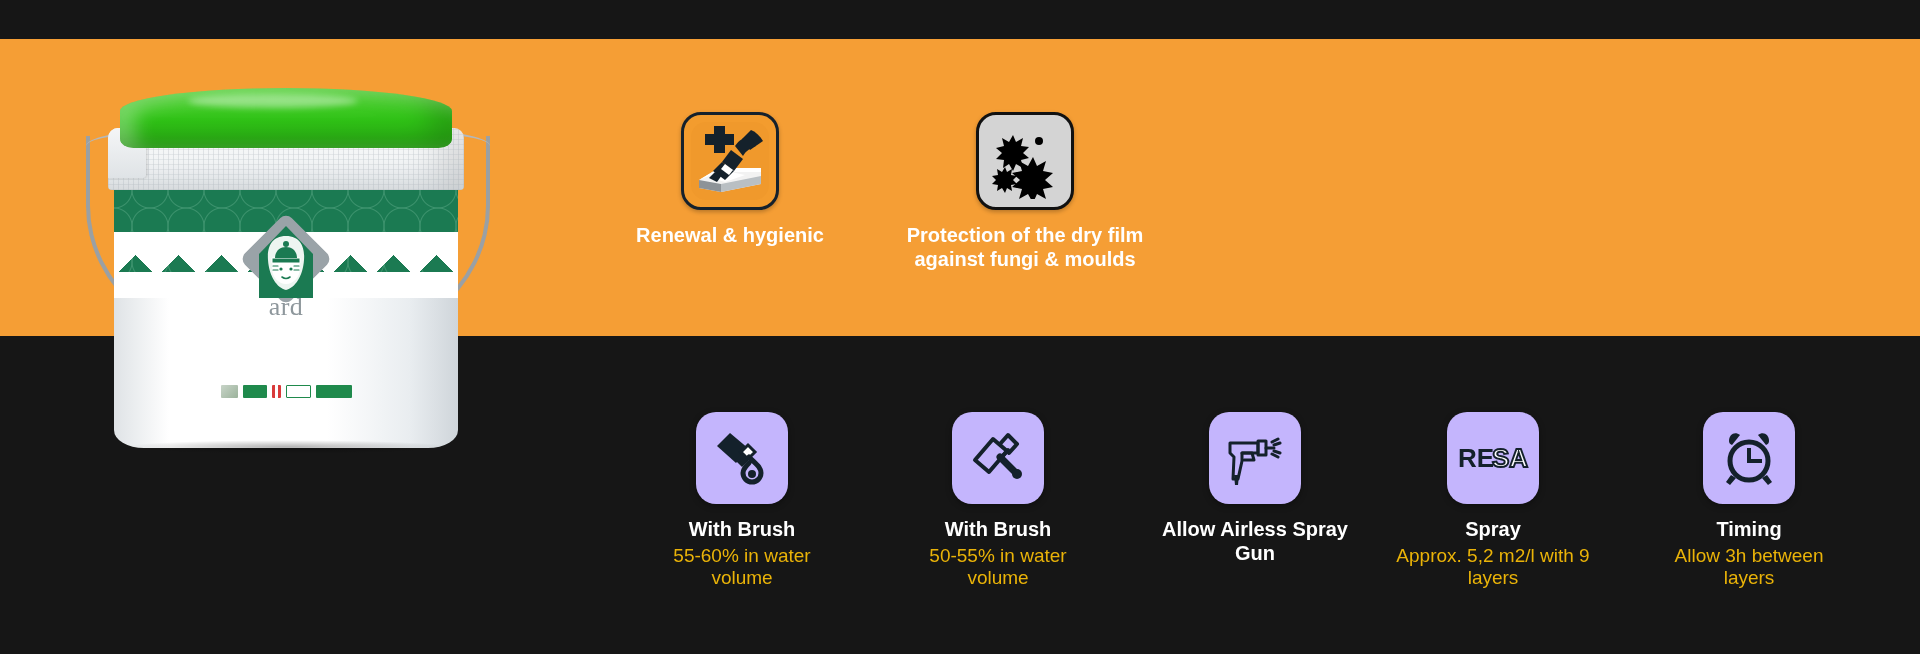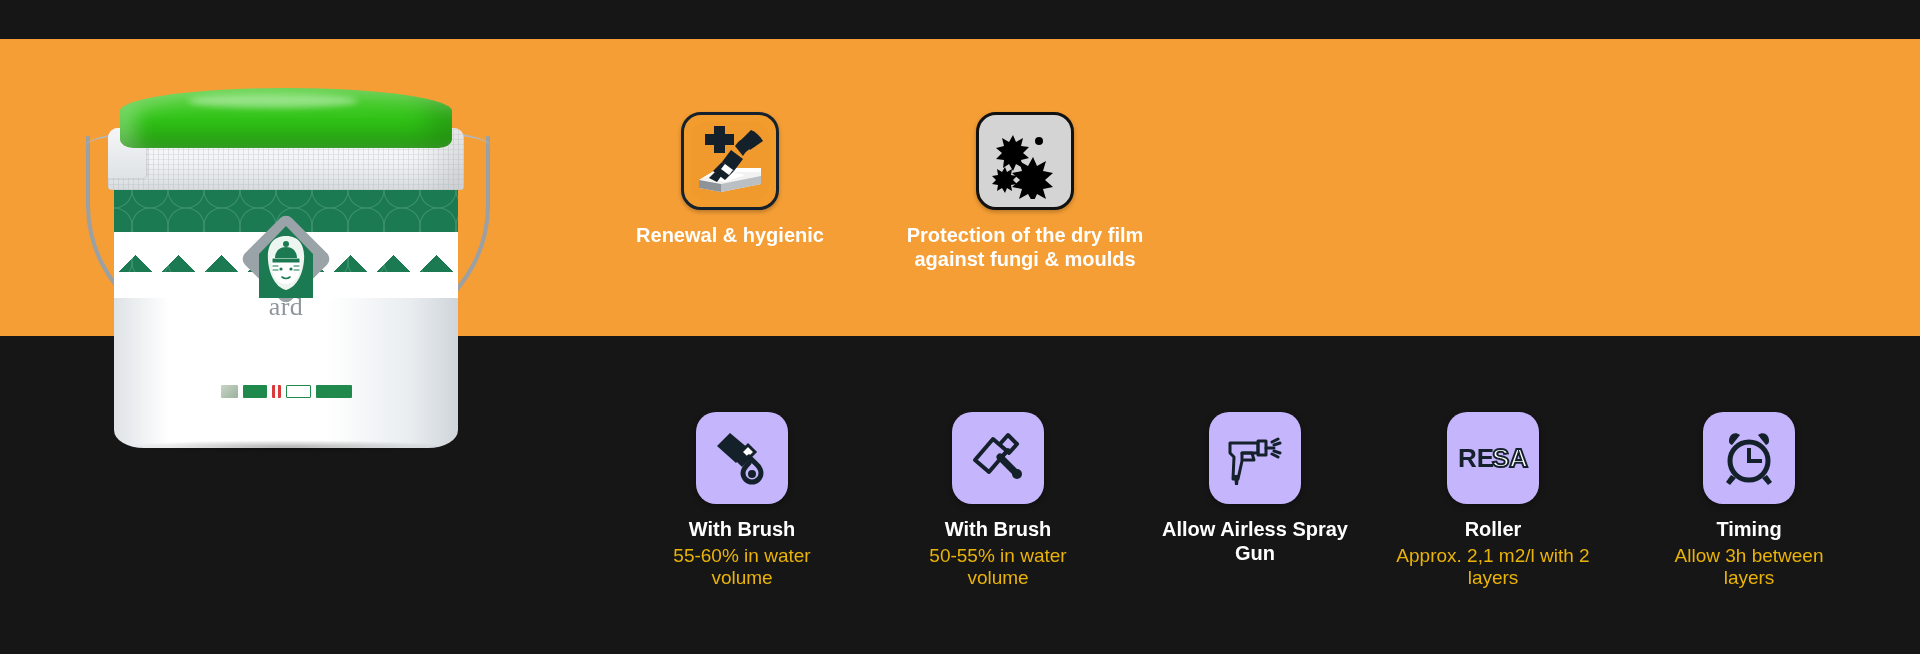--- a/index.html
+++ b/index.html
@@ -274,22 +274,22 @@
     <div class="ttl">Allow Airless Spray Gun</div>
   </div>
 
   <div class="feat" style="left:1393px;top:412px;width:200px;">
     <div class="tile tile-white">
       <svg width="74" height="40" viewBox="0 0 74 40">
         <text x="2" y="29" font-family="Liberation Sans, sans-serif" font-size="26" font-weight="700" fill="#14212b">RE</text>
         <text x="36" y="29" font-family="Liberation Sans, sans-serif" font-size="26" font-weight="700" fill="#ffffff" stroke="#14212b" stroke-width="2">SA</text>
       </svg>
     </div>
-    <div class="ttl">Roller</div>
-    <div class="sub">Approx. 2,1 m2/l with 2 layers</div>
+    <div class="ttl">Spray</div>
+    <div class="sub">Approx. 5,2 m2/l with 9 layers</div>
   </div>
 
   <div class="feat" style="left:1649px;top:412px;width:200px;">
     <div class="tile tile-white">
       <svg width="60" height="60" viewBox="0 0 60 60">
         <g fill="#14212b">
           <path d="M10 13 C10 6 16 3 21 7 L13 17 C11 16 10 15 10 13 Z"></path>
           <path d="M50 13 C50 6 44 3 39 7 L47 17 C49 16 50 15 50 13 Z"></path>
           <path d="M12 47 L7 54 L11 57 L17 50 Z"></path>
           <path d="M48 47 L53 54 L49 57 L43 50 Z"></path>

